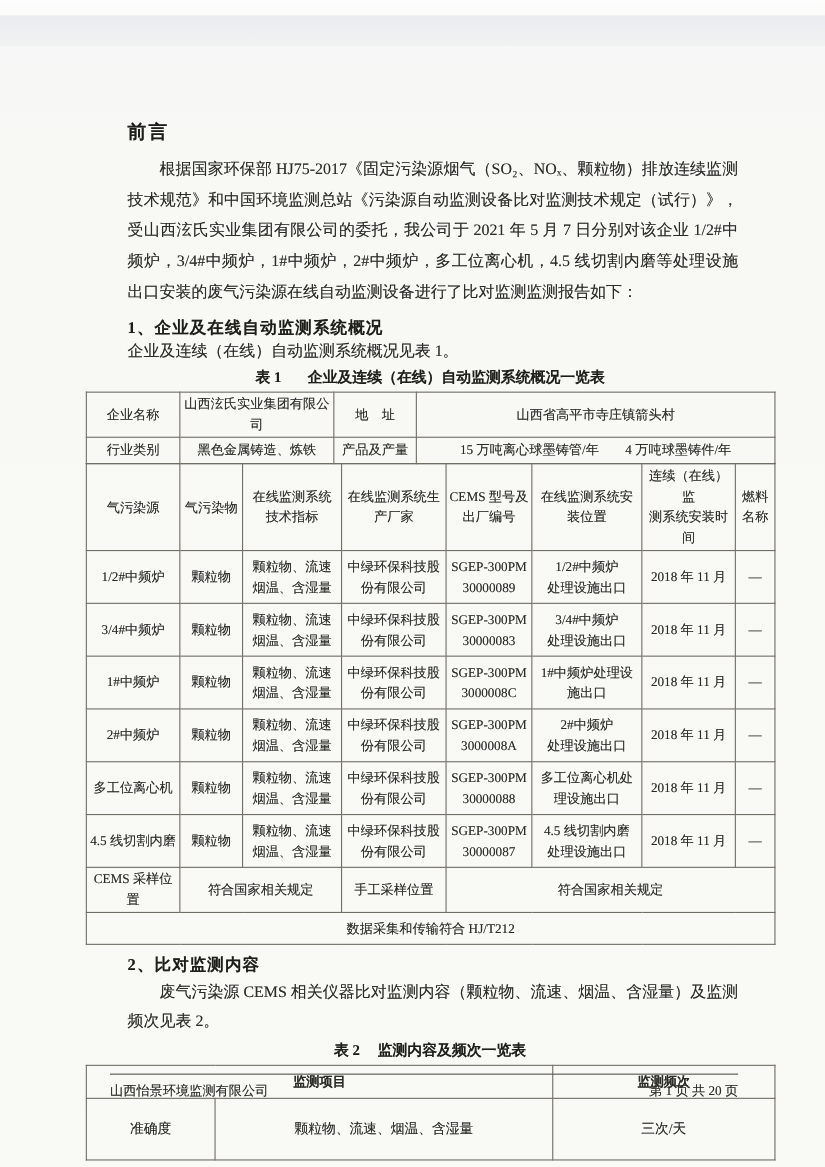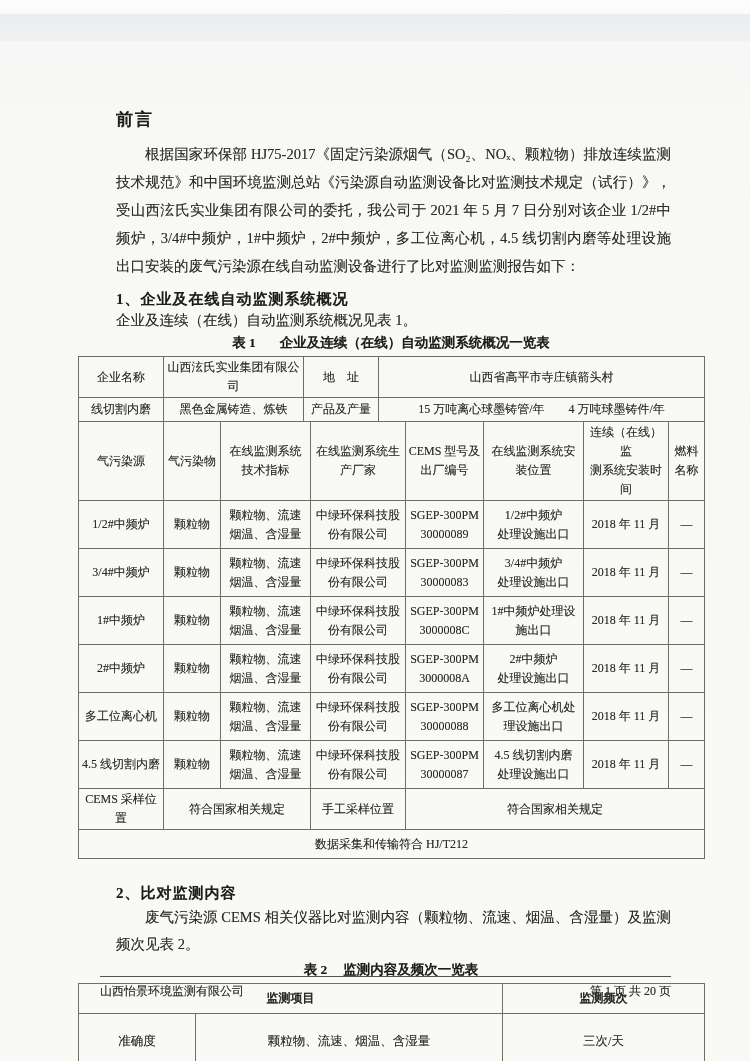--- a/index.html
+++ b/index.html
@@ -101,21 +101,21 @@
           <col style="width:326px">
         </colgroup>
       <tbody>
         <tr class="info-row">
           <td>企业名称</td>
           <td>山西泫氏实业集团有限公司</td>
           <td>地　址</td>
           <td>山西省高平市寺庄镇箭头村</td>
         </tr>
         <tr class="info-row">
-          <td>线切割内磨</td>
+          <td>行业类别</td>
           <td>黑色金属铸造、炼铁</td>
           <td>产品及产量</td>
           <td>15 万吨离心球墨铸管/年　　4 万吨球墨铸件/年</td>
         </tr>
       </tbody>
     </table>
 
     <table class="t t-join">
       <colgroup>
         <col style="width:85px">
@@ -233,21 +233,21 @@
           <td colspan="2">符合国家相关规定</td>
           <td>手工采样位置</td>
           <td colspan="4">符合国家相关规定</td>
         </tr>
         <tr class="note-row">
           <td colspan="8">数据采集和传输符合 HJ/T212</td>
         </tr>
       </tbody>
     </table>
 
-    <div class="sec-heading" style="margin-top:24px;">2、比对监测内容</div>
+    <div class="sec-heading" style="margin-top:9px;">2、比对监测内容</div>
     <p class="para" style="margin-top:1px;line-height:27px;font-family:Liberation Serif, serif;">废气污染源 CEMS 相关仪器比对监测内容（颗粒物、流速、烟温、含湿量）及监测频次见表 2。</p>
 
     <div class="tbl-caption">
       <span>表 2</span><span class="cap-gap-sm">监测内容及频次一览表</span>
     </div>
 
     <table class="t t-top">
       <colgroup>
           <col style="width:117px">
           <col style="width:307px">

